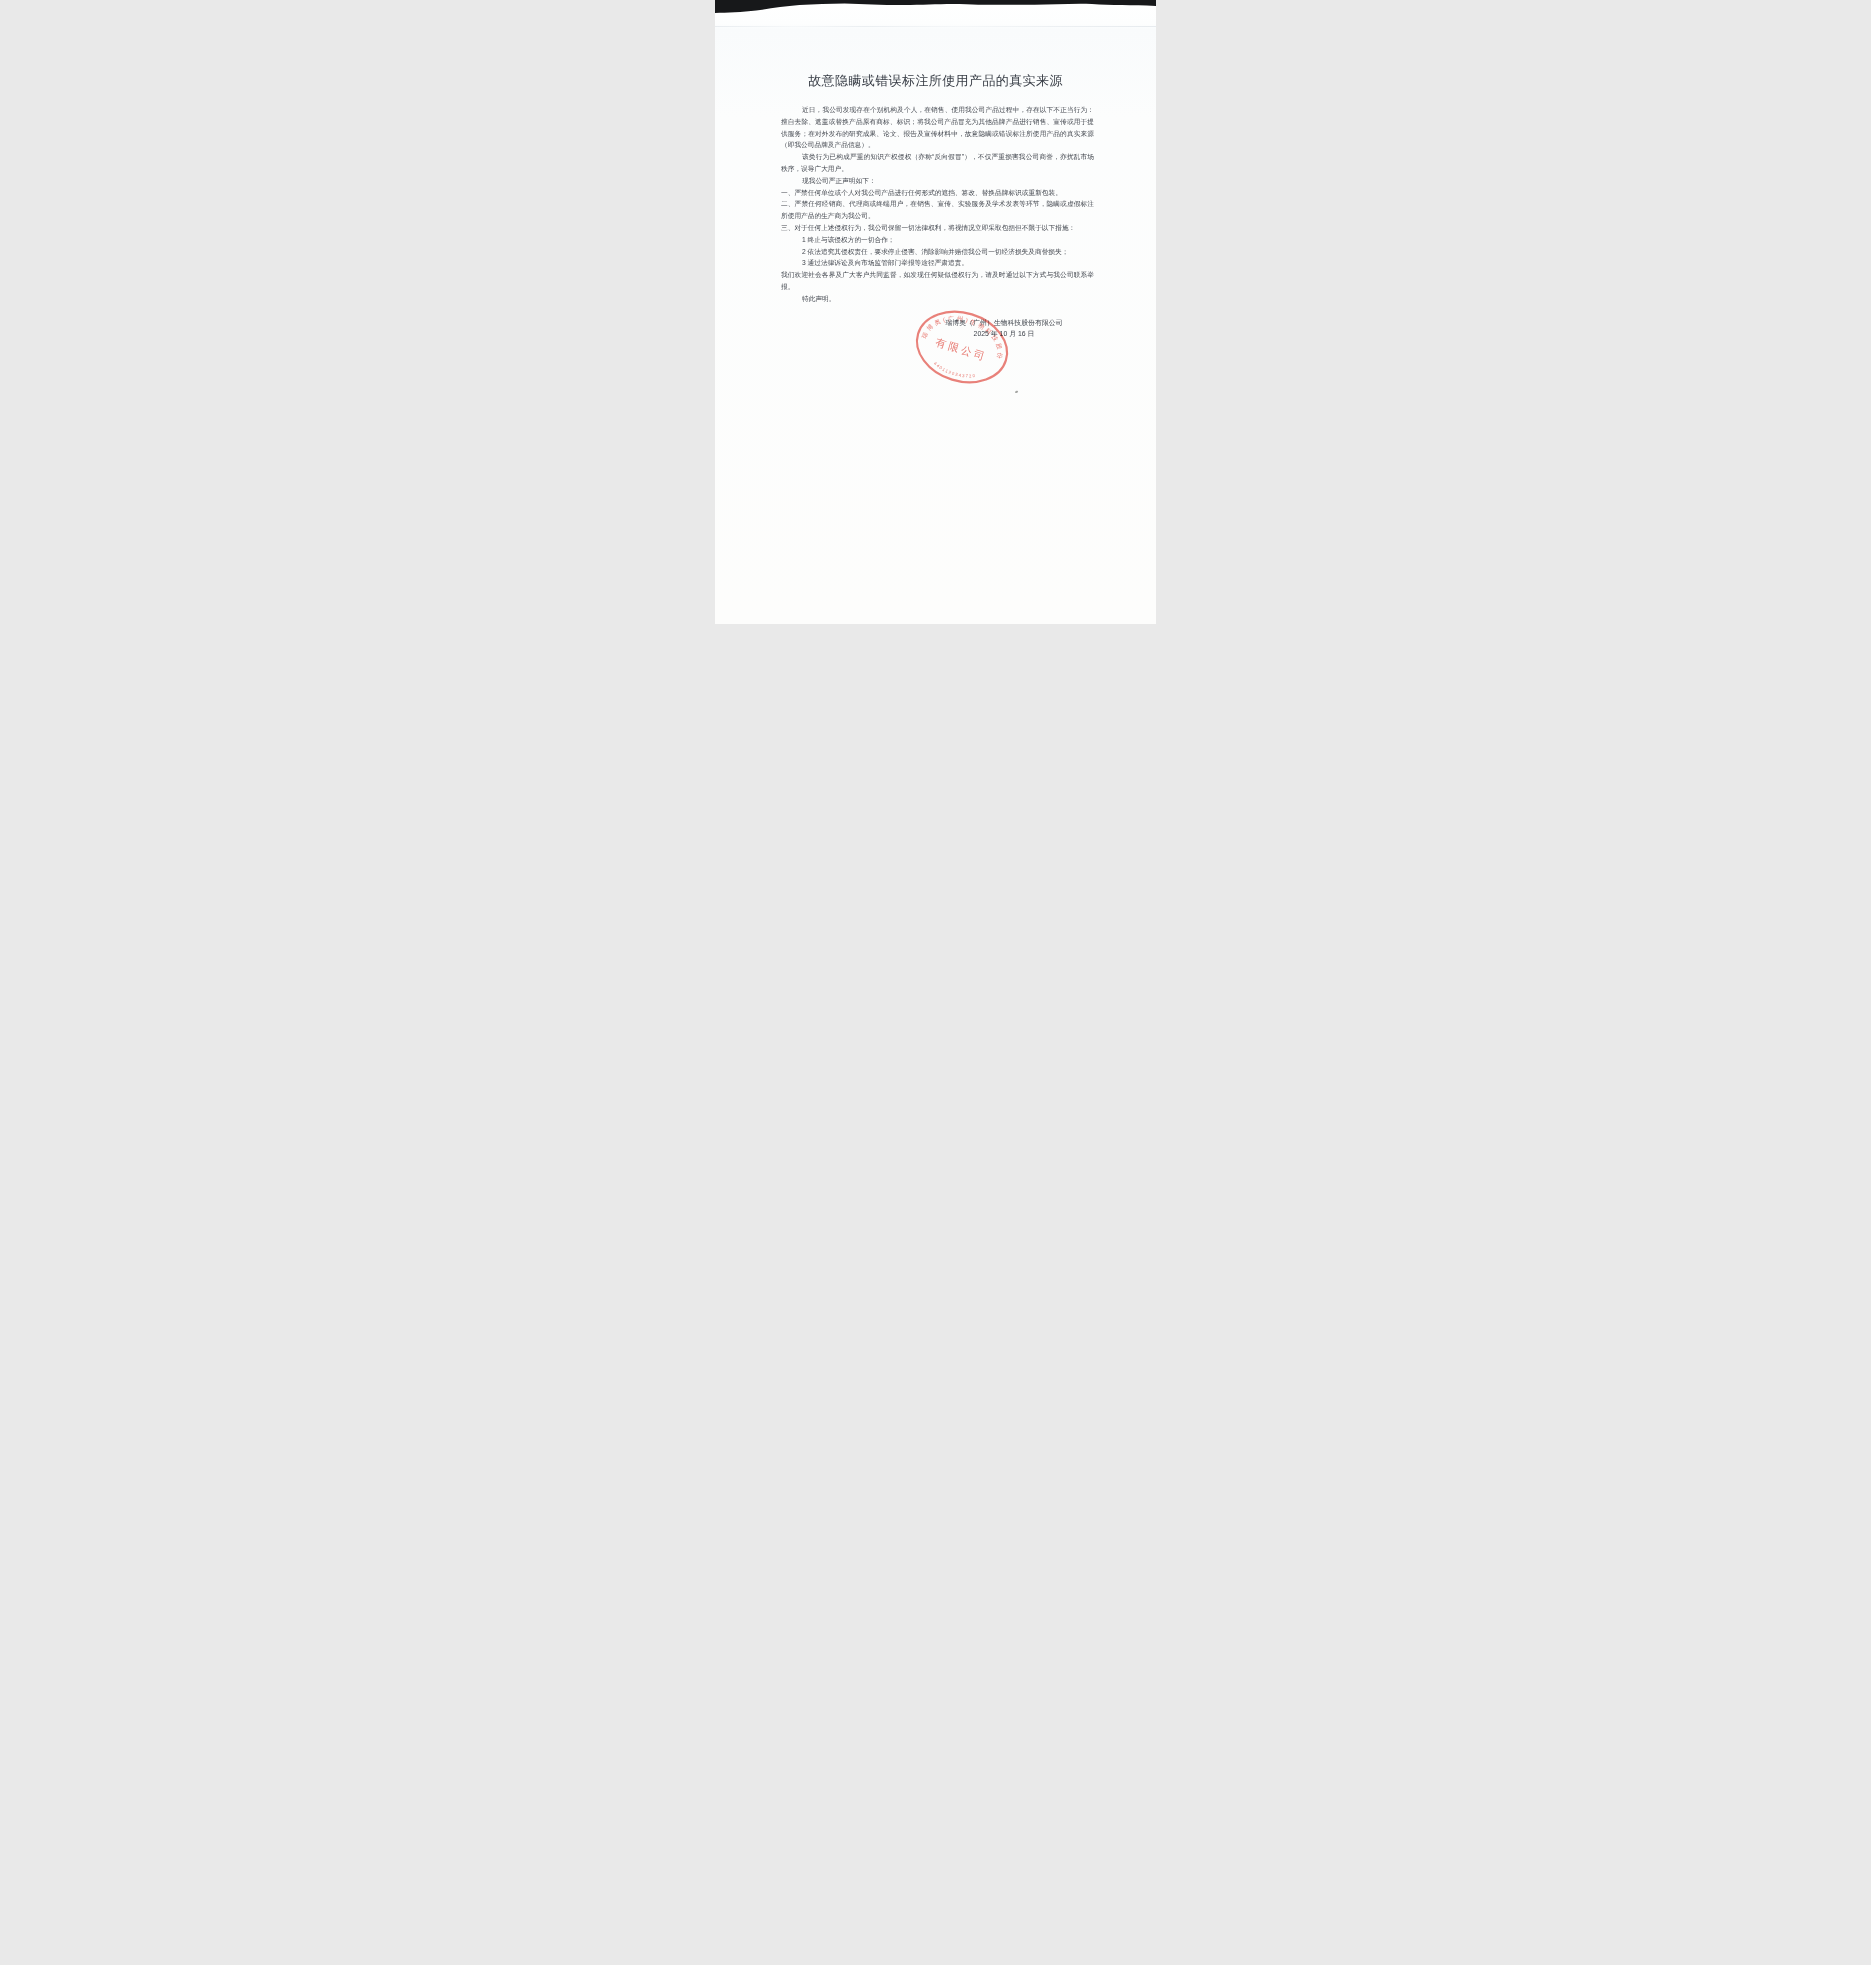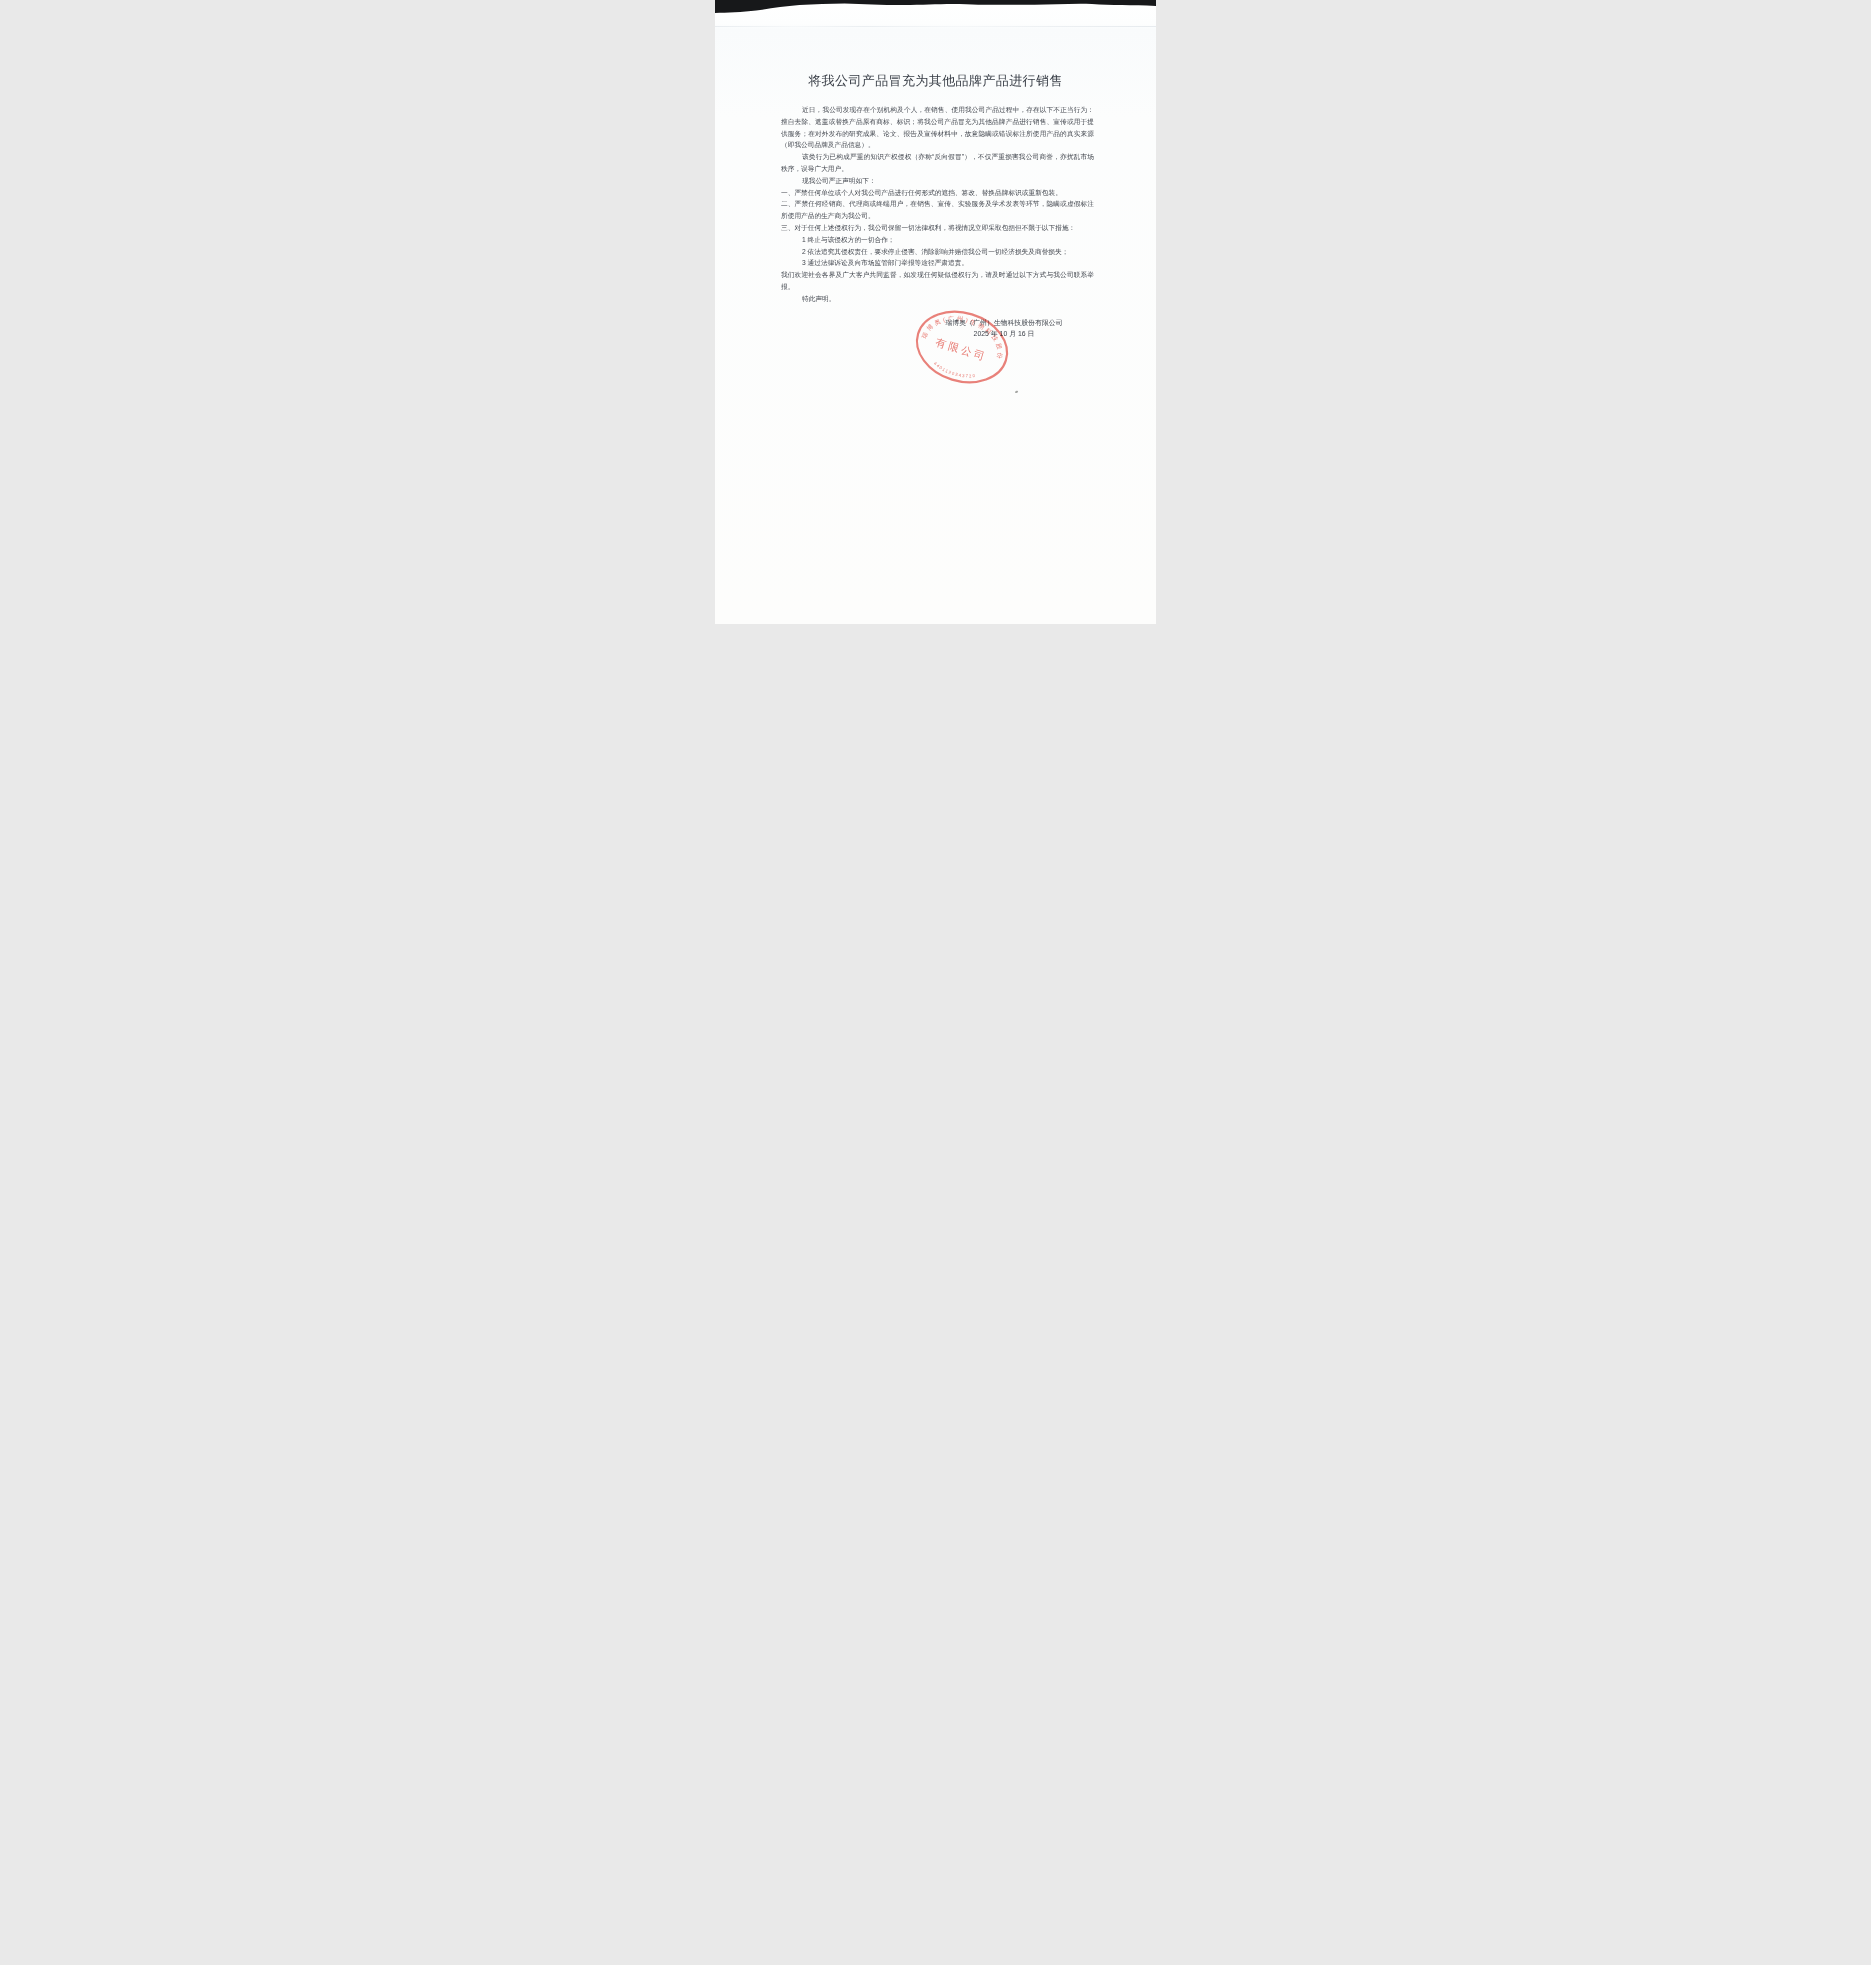--- a/index.html
+++ b/index.html
@@ -110,21 +110,21 @@
 <div class="page">
 
   <svg class="top-artifact" viewBox="0 0 1123 42" preserveAspectRatio="none">
     <path d="M0,0 L1123,0 L1123,15 C1060,12 1010,14 960,10 C900,8 850,13 800,12
              C740,11 700,14 640,11 C580,9 540,13 480,13 C420,13 380,10 330,9
              C290,9 255,11 215,13 C175,16 140,22 105,27 C70,31 30,33 0,33 Z" fill="#17181a"></path>
   </svg>
 
   <div class="scan-seam"></div>
 
-  <div class="doc-title">将我公司产品冒充为其他品牌产品进行销售</div>
+  <div class="doc-title">故意隐瞒或错误标注所使用产品的真实来源</div>
 
   <div class="body-text" id="body-lines">
       <div class="line indent justify">近日，我公司发现存在个别机构及个人，在销售、使用我公司产品过程中，存在以下不正当行为：</div>
       <div class="line justify">擅自去除、遮盖或替换产品原有商标、标识；将我公司产品冒充为其他品牌产品进行销售、宣传或用于提</div>
       <div class="line justify">供服务；在对外发布的研究成果、论文、报告及宣传材料中，故意隐瞒或错误标注所使用产品的真实来源</div>
       <div class="line">（即我公司品牌及产品信息）。</div>
       <div class="line indent justify">该类行为已构成严重的知识产权侵权（亦称“反向假冒”），不仅严重损害我公司商誉，亦扰乱市场</div>
       <div class="line">秩序，误导广大用户。</div>
       <div class="line indent">现我公司严正声明如下：</div>
       <div class="line">一、严禁任何单位或个人对我公司产品进行任何形式的遮挡、篡改、替换品牌标识或重新包装。</div>

